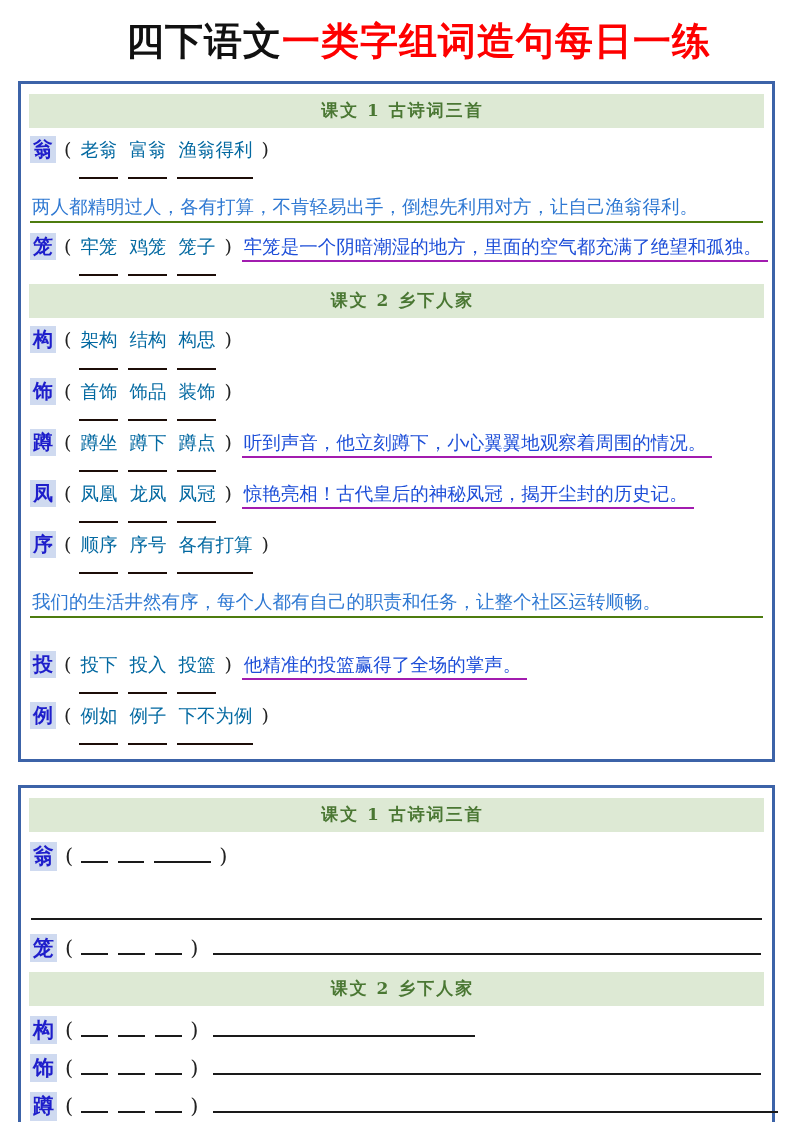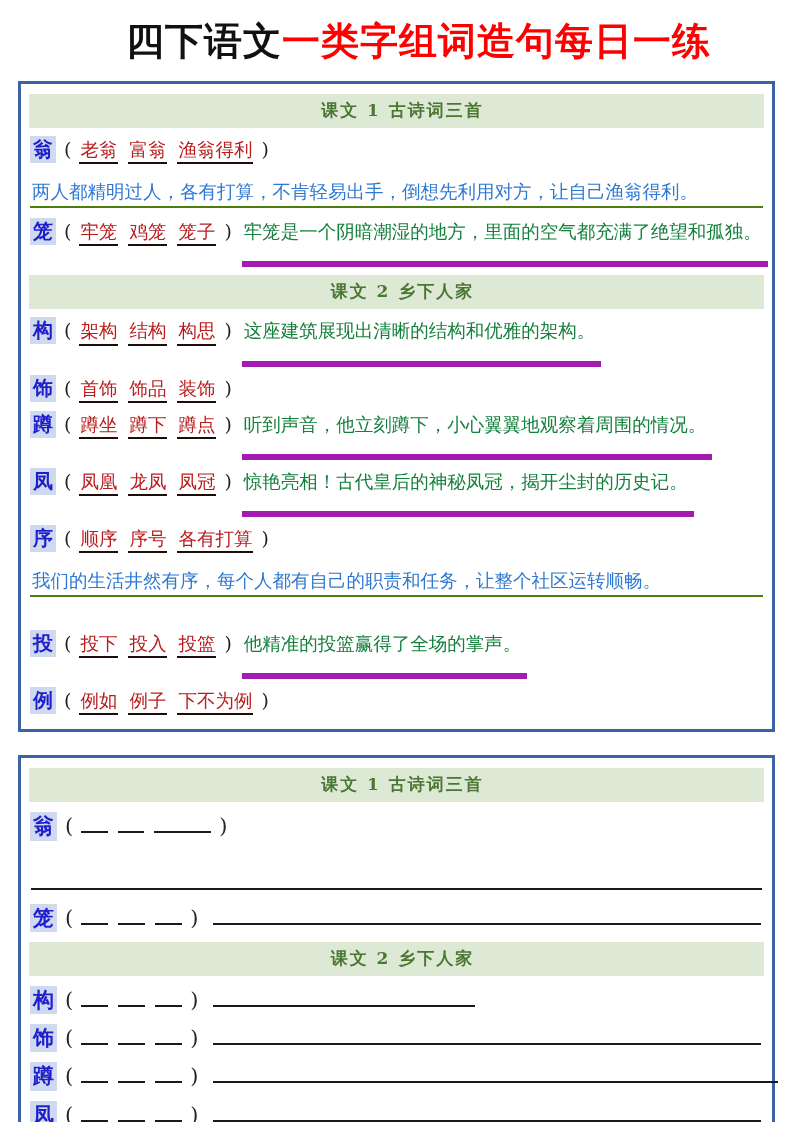--- a/index.html
+++ b/index.html
@@ -34,26 +34,26 @@
   }
   #practice-box .row{margin:10px 2px;font-size:20px;}
   .char{
     background:#cfdaf0;color:#1e1ecb;font-weight:bold;
     padding:1px 3px;margin-right:5px;font-size:20px;flex:0 0 auto;
   }
   #practice-box .char{font-size:21px;}
   .paren{color:#222;margin:0 3px;font-size:19px;}
   #practice-box .paren{font-size:21px;}
   .word{
-    color:#b91c1c;border-bottom:2px solid #1c0d08;
-    margin:0 5px;padding:0 1px 1px 1px;text-align:right;
+    color:#0369a1;border-bottom:2px solid #1c0d08;
+    margin:0 5px;padding:0 1px 16px 1px;text-align:right;
   }
   .sentence{
-    color:#15803d;border-bottom:6px solid #a21caf;
-    margin-left:7px;padding:0 6px 18px 2px;
+    color:#1d4ed8;border-bottom:2px solid #a21caf;
+    margin-left:7px;padding:0 6px 2px 2px;
   }
   .sentence-block{
     display:block;color:#2e78d2;
     border-bottom:2px solid #4d7c0f;
     font-size:18.5px;line-height:1.25;
     margin:16px 2px 10px 2px;padding:0 2px 3px 2px;
     white-space:nowrap;
   }
   .blank{
     display:inline-block;height:17px;
@@ -100,21 +100,20 @@
       <span class="sentence">牢笼是一个阴暗潮湿的地方，里面的空气都充满了绝望和孤独。</span>
     </div>
     <div class="section-header">课文 2 乡下人家</div>
     <div class="row">
       <span class="char">构</span>
       <span class="paren">(</span>
       <span class="word">架构</span>
       <span class="word">结构</span>
       <span class="word">构思</span>
       <span class="paren">)</span>
-      <span class="sentence">这座建筑展现出清晰的结构和优雅的架构。</span>
     </div>
     <div class="row">
       <span class="char">饰</span>
       <span class="paren">(</span>
       <span class="word">首饰</span>
       <span class="word">饰品</span>
       <span class="word">装饰</span>
       <span class="paren">)</span>
     </div>
     <div class="row">

